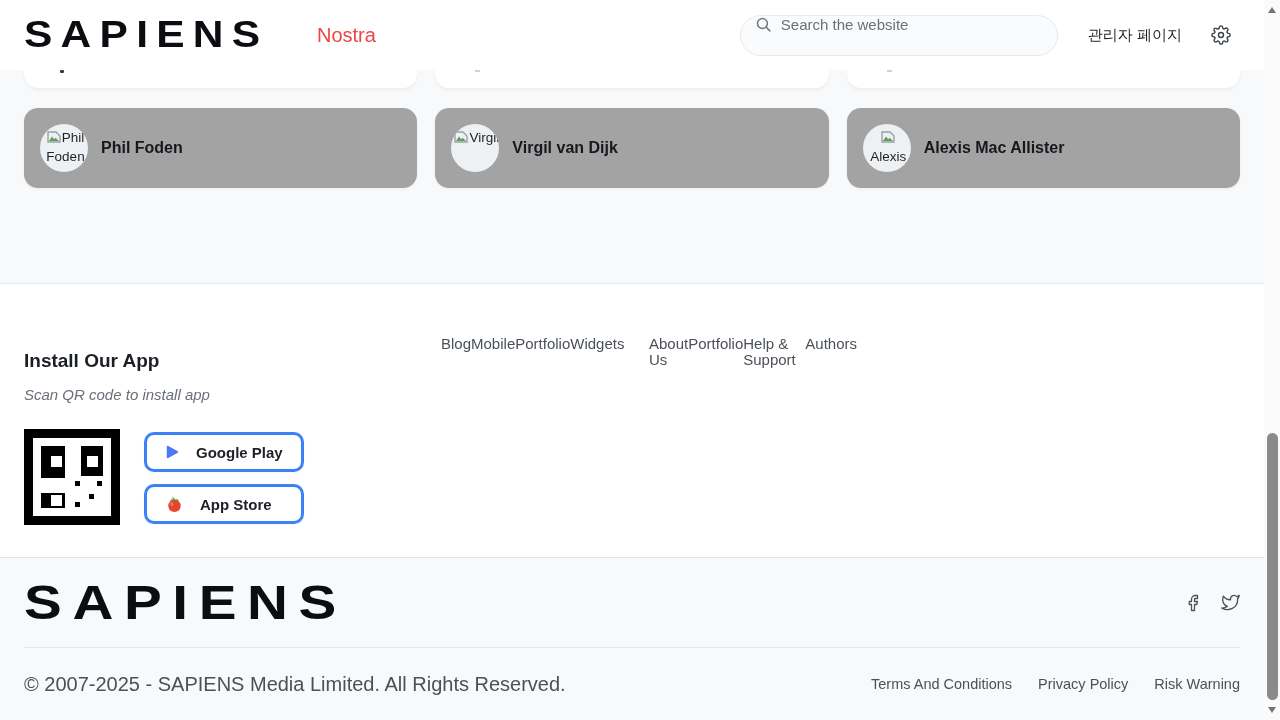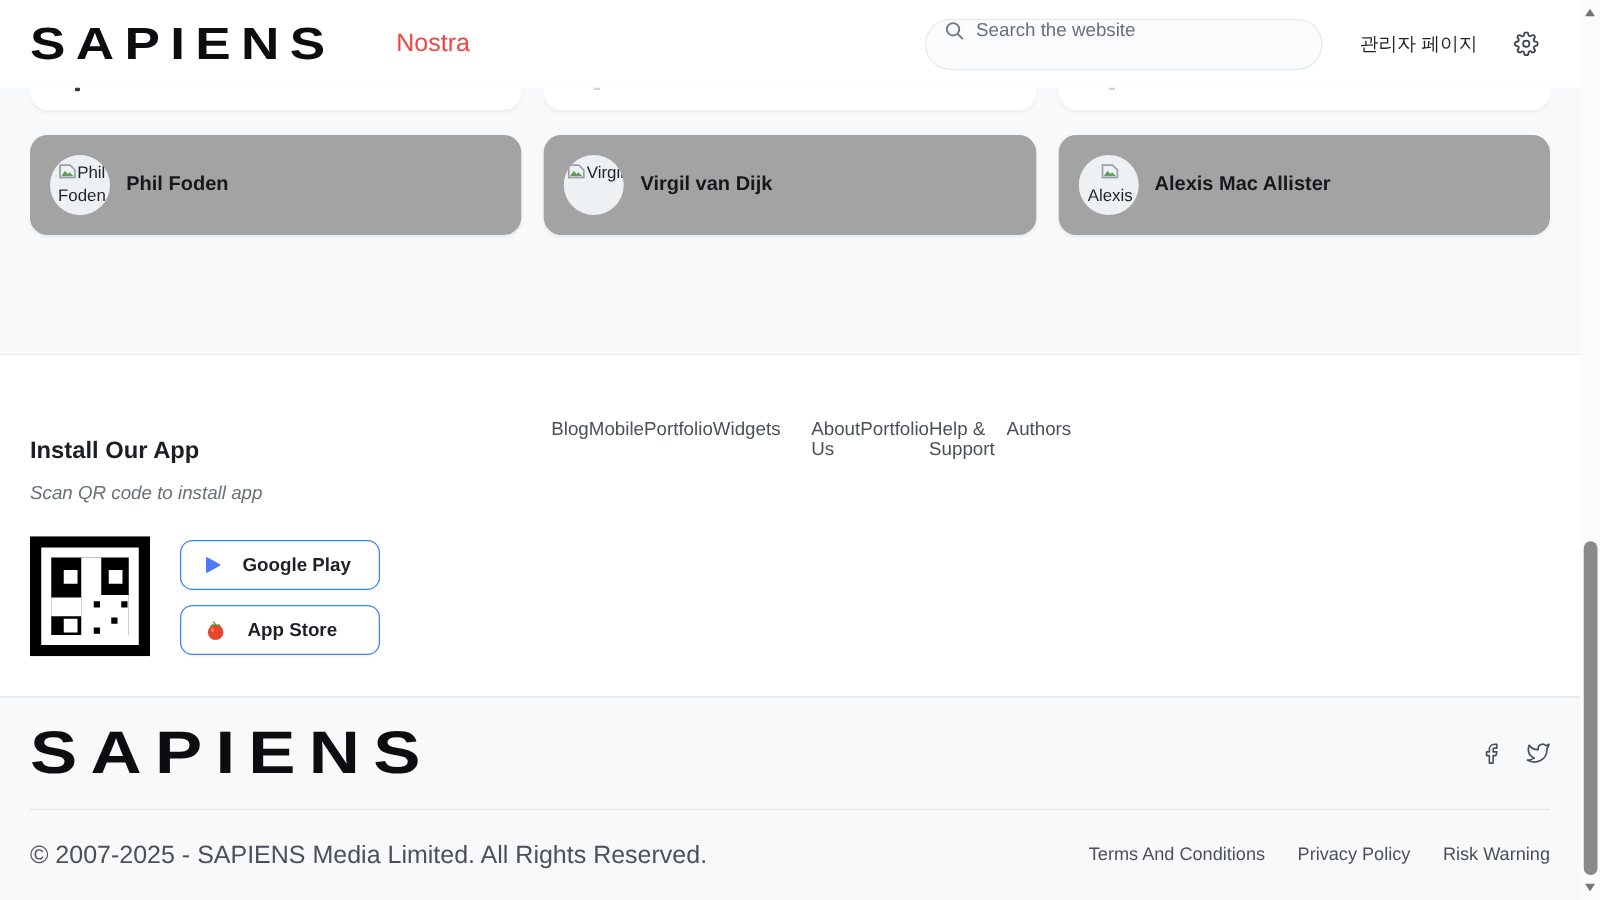--- a/index.html
+++ b/index.html
@@ -39,21 +39,21 @@
   .card-name { margin-left:13px; font-size:16px; font-weight:600; color:#15181d; }
 
   
   .footer-main { height:274px; background:#fff; border-top:1px solid #e9ecef; padding:52px 24px 0; display:flex; }
   .col-app { width:417px;margin-top:14px; }
   .install-title { font-size:19px; font-weight:700; color:#1b1e23; }
   .install-sub { margin-top:14px; font-size:15px; color:#6a7078;font-style:italic; }
   .app-row { margin-top:26px; display:flex; }
   .qr { width:96px; height:96px; flex-shrink:0; }
   .store-btns { margin-left:24px; display:flex; flex-direction:column; gap:12px; padding-top:3px; }
-  .store-btn { width:160px; height:40px; border:1px solid #3b82f6; border-radius:10px; background:#fff;
+  .store-btn { width:160px; height:40px; border:3px solid #3b82f6; border-radius:10px; background:#fff;
                display:flex; align-items:center; padding-left:19px; font-size:15px; font-weight:600;
                color:#1d2127; cursor:pointer; font-family:"Liberation Sans",sans-serif;
                box-shadow:0 1px 2px rgba(16,24,40,.04); }
   .store-btn .ic { margin-right:17px; display:flex; }
   .col-links { width:208px; display:flex; flex-direction:row; align-items:flex-start; }
   .flink { font-size:15px; line-height:16px; color:#4b5158; text-decoration:none; margin-bottom:16px; cursor:pointer; }
 
   
   .footer-bottom { height:163px; background:#f8f9fa; border-top:1px solid #dee2e6; }
   .fb-row1 { height:89px; padding:0 24px; display:flex; align-items:center; }

